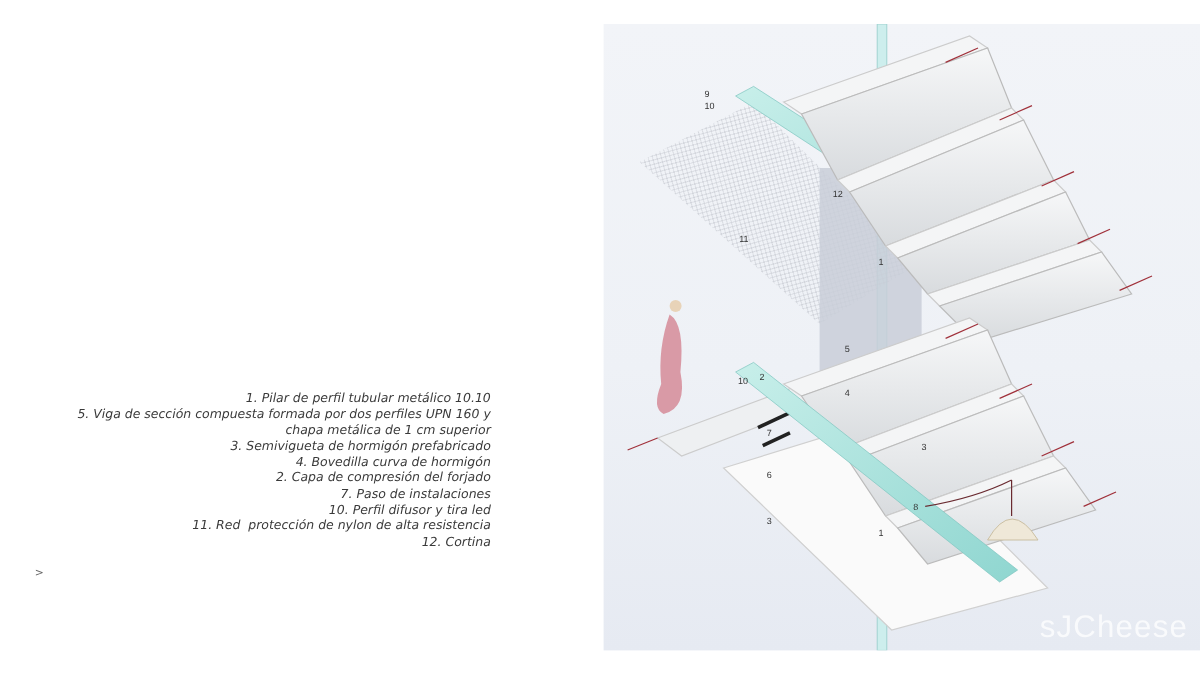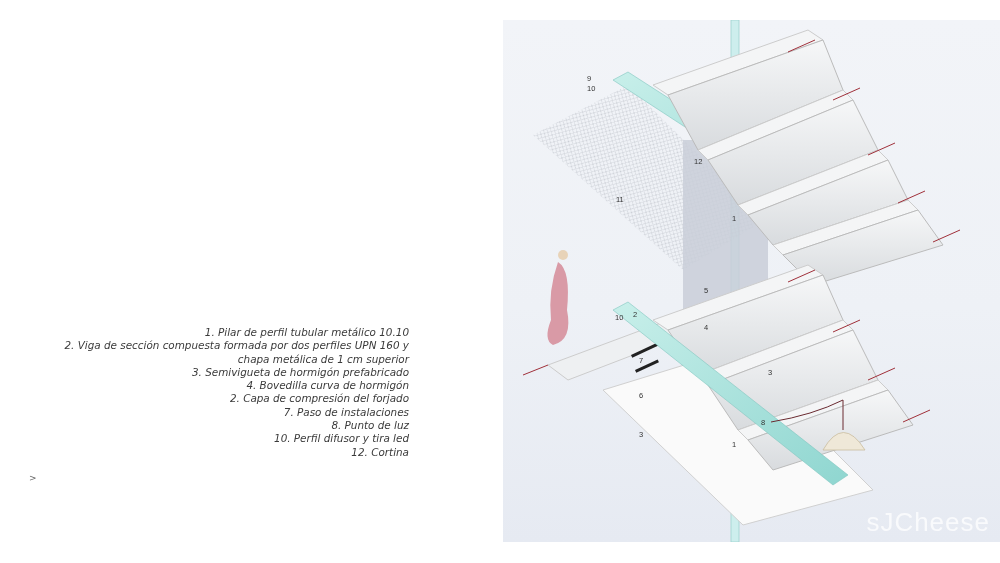--- a/index.html
+++ b/index.html
@@ -29,28 +29,28 @@
     .watermark {
       position:absolute; right:10px; bottom:4px; font-size:26px; color:rgba(255,255,255,0.75);
       font-family:"Liberation Sans", sans-serif; letter-spacing:1px;
     }
   </style>
 </head>
 <body>
 
 <div class="legend">
   <div class="item">1. Pilar de perfil tubular metálico 10.10</div>
-  <div class="item">2. Viga de sección compuesta formada por dos perfiles UPN 160 y
+  <div class="item">5. Viga de sección compuesta formada por dos perfiles UPN 160 y
 chapa metálica de 1 cm superior</div>
   <div class="item">3. Semivigueta de hormigón prefabricado</div>
   <div class="item">4. Bovedilla curva de hormigón</div>
   <div class="item">2. Capa de compresión del forjado</div>
   <div class="item">7. Paso de instalaciones</div>
-  <div class="item">8. Punto de luz</div>
   <div class="item">10. Perfil difusor y tira led</div>
+  <div class="item">11. Red  protección de nylon de alta resistencia</div>
   <div class="item">12. Cortina</div>
   <div class="spacer"></div>
   <div class="caret">&gt;</div>
 </div>
 
 <div class="panel">
   <svg width="497" height="522" viewBox="0 0 497 522">
     <defs>
       <pattern id="mesh" width="5" height="5" patternUnits="userSpaceOnUse" patternTransform="rotate(30)">
         <path d="M0 0 L5 5 M5 0 L0 5" stroke="#b8bcc4" stroke-width="0.5"></path>

